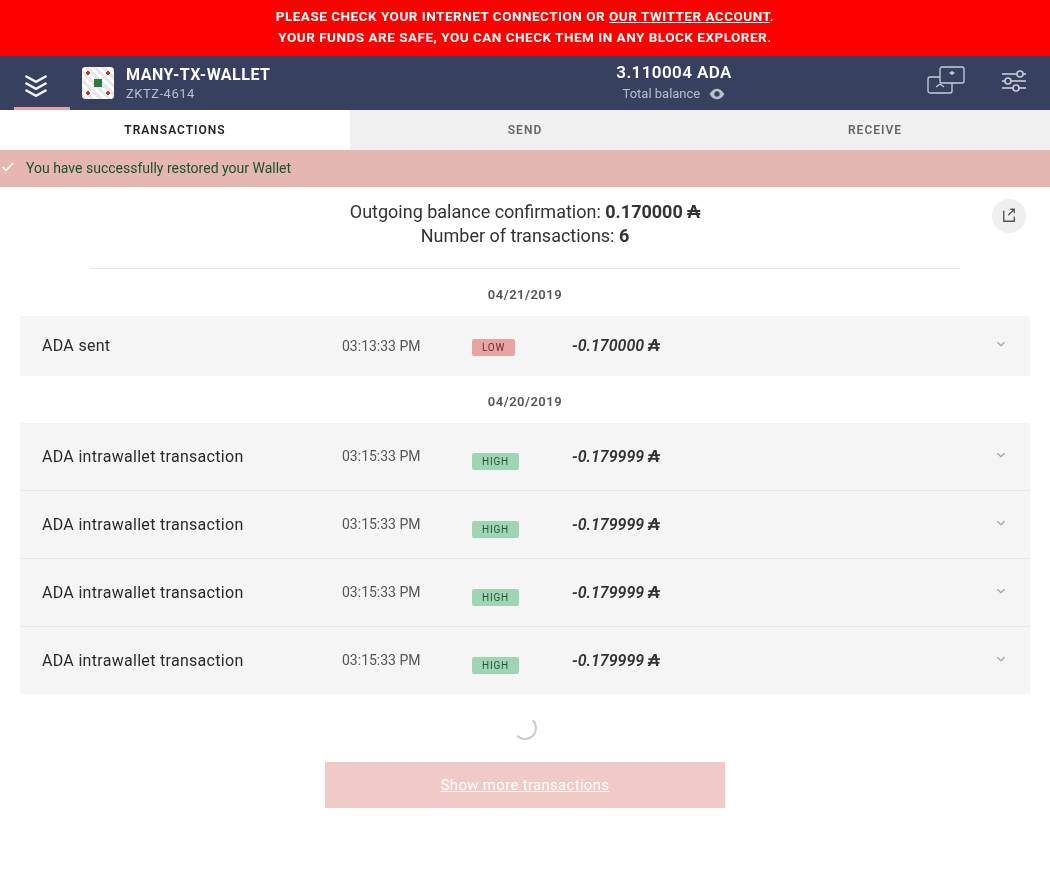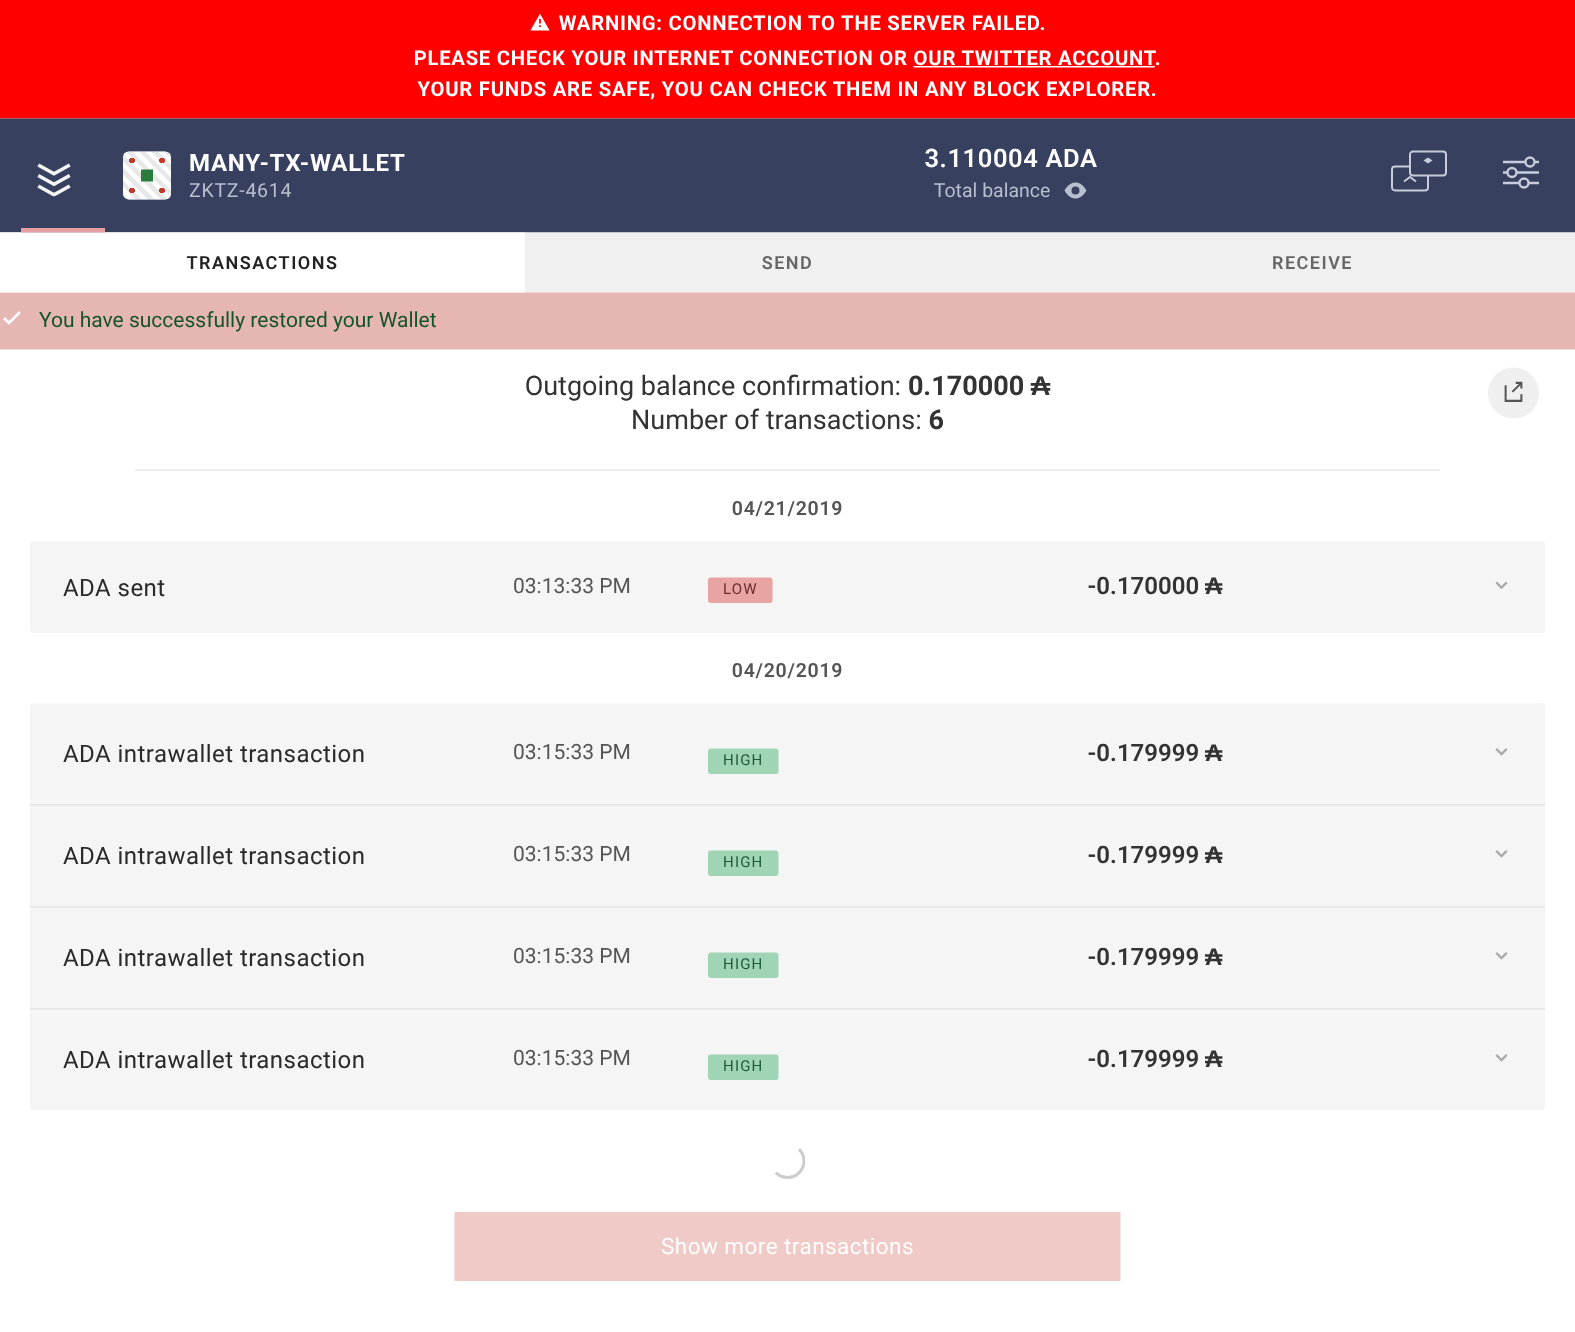--- a/index.html
+++ b/index.html
@@ -2,21 +2,21 @@
 <html><head>
 <meta charset="utf-8">
 <style>
 * { margin: 0; padding: 0; box-sizing: border-box; font-family: -apple-system, BlinkMacSystemFont, "Segoe UI", Roboto, sans-serif; }
 body { background: #fff; width: 1050px; height: 888px; overflow: hidden; }
 
 .warning-banner { background: #ff0000; color: #fff; text-align: center; padding: 6px 0 8px; font-weight: 700; font-size: 13.5px; letter-spacing: 0.5px; line-height: 1.55; }
 .warning-banner a { color: #fff; text-decoration: underline; }
 .warn-icon { display: inline-block; vertical-align: -2px; margin-right: 6px; }
 
-.header { background: #37415f; display: flex; align-items: center; padding: 0 22px; height: 76px; color: #fff; }
+.header { background: #37415f; display: flex; align-items: center; padding: 0 22px; height: 54px; color: #fff; }
 .logo-area { width: 60px; display: flex; align-items: center; justify-content: flex-start; }
 .wallet-info { display: flex; align-items: center; gap: 12px; flex: 0 0 340px; }
 .wallet-icon { width: 32px; height: 32px; border-radius: 4px; background: #fff; position: relative; overflow: hidden; }
 .wallet-icon::before { content:""; position:absolute; inset:0; background:
   linear-gradient(#2a7c3e,#2a7c3e) 12px 12px/8px 8px no-repeat,
   radial-gradient(circle at 6px 6px, #c0392b 2px, transparent 2px),
   radial-gradient(circle at 26px 6px, #c0392b 2px, transparent 2px),
   radial-gradient(circle at 6px 26px, #c0392b 2px, transparent 2px),
   radial-gradient(circle at 26px 26px, #c0392b 2px, transparent 2px),
   repeating-linear-gradient(45deg,#e8e8e8 0 3px,#fff 3px 6px);
@@ -47,43 +47,36 @@
 .date-header { text-align: center; color: #555; font-size: 13px; font-weight: 600; padding: 18px 0 14px; letter-spacing: 0.5px; }
 .tx-group { background: #f5f5f5; border-radius: 2px; }
 .tx-row { display: flex; align-items: center; padding: 20px 22px; border-bottom: 1px solid #e6e6e6; cursor: pointer; }
 .tx-row:last-child { border-bottom: none; }
 .tx-type { flex: 0 0 300px; font-weight: 400; font-size: 16px; color: #2a2a2a; letter-spacing: 0.3px; }
 .tx-time { flex: 0 0 130px; font-size: 14px; color: #555; }
 .tx-badge-col { flex: 0 0 100px; }
 .badge { display: inline-block; padding: 3px 10px; border-radius: 2px; font-size: 10px; font-weight: 400; letter-spacing: 0.8px; }
 .badge.low { background: #e8a3a3; color: #6b2b2b; }
 .badge.high { background: #9fd4b5; color: #1f5a37; margin-top: 10px; }
-.tx-amount { flex: 1; text-align: center; font-size: 16px; font-weight: 600; color: #333; }
+.tx-amount { flex: 1; text-align: left; font-size: 16px; font-weight: 600; color: #333; font-style: italic; }
 .chev { flex: 0 0 40px; text-align: right; color: #aaa; }
 
 .wrap { padding: 0 20px; }
 
 .spinner { width: 24px; height: 24px; border: 2px solid #ccc; border-top-color: transparent; border-left-color: transparent; border-radius: 50%; margin: 22px auto; animation: spin 1s linear infinite; }
 @keyframes spin { to { transform: rotate(360deg);} }
 
-.show-more { display: block; margin: 16px auto 0; background: #efcac6; border: none; color: #fff; font-size: 15px; padding: 14px 40px; width: 444px; cursor: pointer; letter-spacing: 0.3px; }
+.show-more { display: block; margin: 16px auto 0; background: #efcac6; border: none; color: #fff; font-size: 15px; padding: 14px 40px; width: 400px; cursor: pointer; letter-spacing: 0.3px; text-decoration: underline; }
 
 .ada-sym { font-family: inherit; }
 </style>
 </head>
 <body>
 
 <div class="warning-banner">
-  <div>
-    <span class="warn-icon">
-      <svg width="14" height="14" viewBox="0 0 24 24" fill="#fff">
-          <path d="M12 2L1 21h22L12 2zm1 15h-2v-2h2v2zm0-4h-2V8h2v5z"></path>
-        </svg>
-    </span><span>WARNING: CONNECTION TO THE SERVER FAILED.</span>
-  </div>
   <div>
     <span>PLEASE CHECK YOUR INTERNET CONNECTION OR </span><a href="#">OUR TWITTER ACCOUNT</a><span>.</span>
   </div>
   <div>YOUR FUNDS ARE SAFE, YOU CAN CHECK THEM IN ANY BLOCK EXPLORER.</div>
 </div>
 
 <div class="header">
   <div class="logo-area">
     <svg width="28" height="28" viewBox="0 0 24 24" fill="none" stroke="#fff" stroke-width="2">
         <path d="M3 6l9 5 9-5M3 12l9 5 9-5M3 18l9 5 9-5" opacity="0.95"></path>

